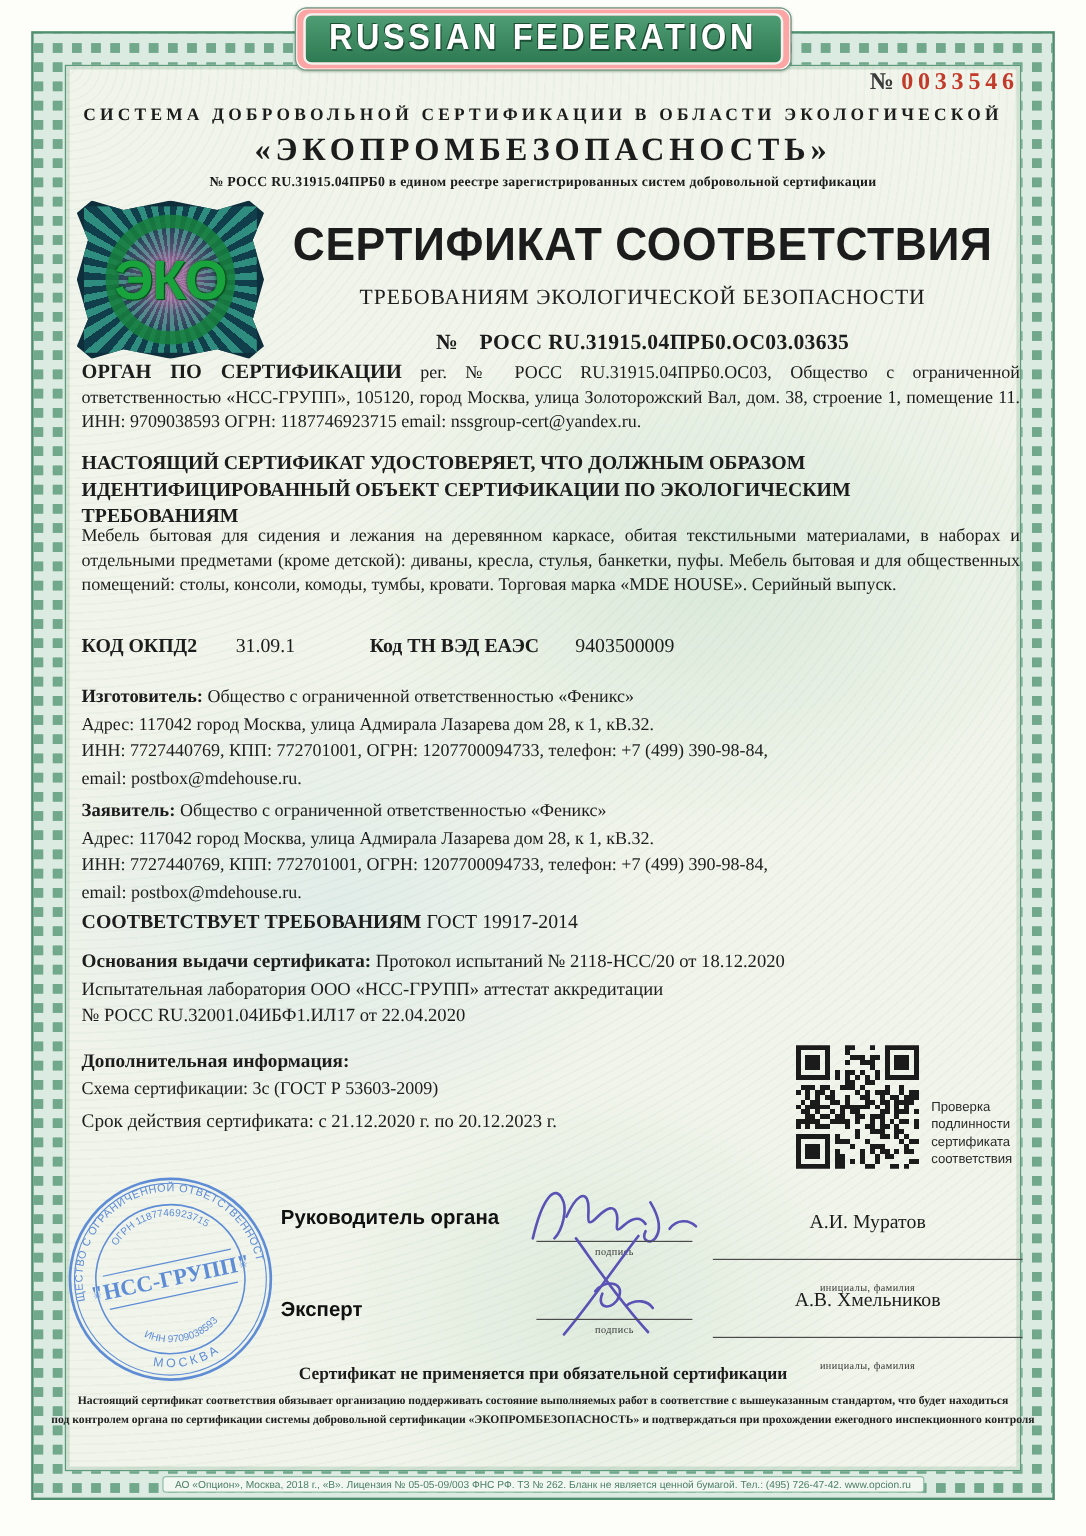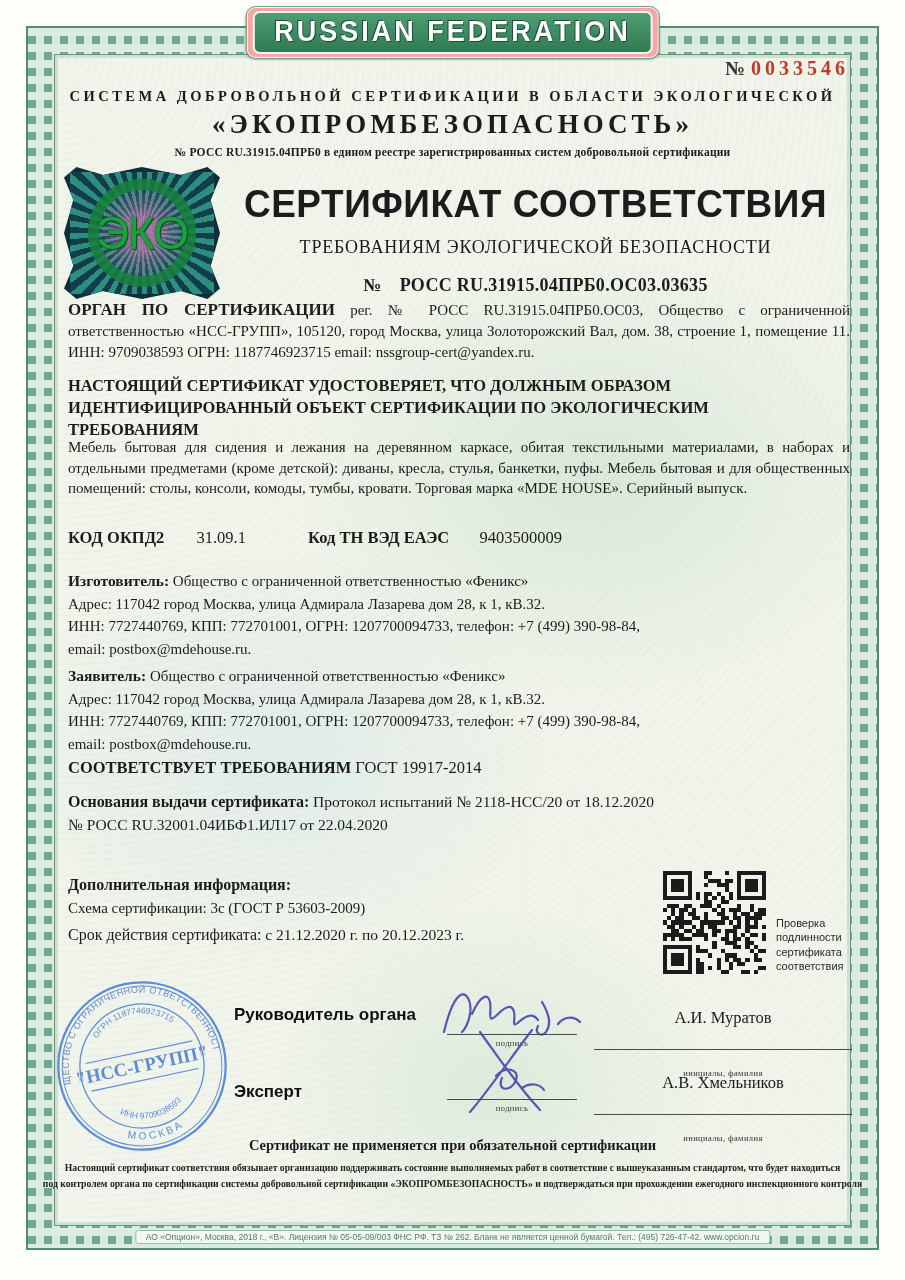--- a/index.html
+++ b/index.html
@@ -66,21 +66,21 @@
     background-image:
       radial-gradient(circle at 50% 50%, rgba(233,125,196,.65) 0 16%, rgba(233,125,196,.3) 28%, transparent 55%),
       repeating-conic-gradient(from 0deg at 50% 50%, #113e4b 0deg 5deg, #2f8d80 5deg 10deg);
   }
   .eco-ring {
     position:absolute; left:50%; top:50%; width:86px; height:86px;
     transform:translate(-50%,-50%); border:11px solid rgba(23,128,61,.85); border-radius:50%;
   }
   .eco-text {
     position:absolute; inset:0; display:flex; align-items:center; justify-content:center;
-    font-family:"Liberation Sans", sans-serif; font-weight:400; font-size:46px; letter-spacing:-1px;
+    font-family:"Liberation Sans", sans-serif; font-weight:700; font-size:46px; letter-spacing:-1px;
     color:#18a33d; text-shadow:0 0 3px #043b14, 1px 1px 0 #0b5c26;
   }
 
   .title-block { position:absolute; left:224px; right:58px; top:182px; text-align:center; }
   .cert-title {
     font-family:"Liberation Sans", sans-serif; font-weight:bold; font-size:37px;
     letter-spacing:0.5px; transform:scaleY(1.05); transform-origin:top; margin:0;
   }
   .cert-subtitle { font-size:18px; letter-spacing:0.8px; margin-top:13px; }
   .cert-number { font-size:18px; font-weight:bold; margin-top:17px; letter-spacing:0.3px; }
@@ -212,20 +212,21 @@
   <div class="conformity">
     <span class="inline-strong">СООТВЕТСТВУЕТ ТРЕБОВАНИЯМ</span>
     <span>ГОСТ 19917-2014</span>
   </div>
 
   <div class="block" style="top:790px; line-height:1.45;">
     <div>
       <span class="lbl" style="font-size:16px;">Основания выдачи сертификата:</span>
       <span style="font-size:15.5px;">Протокол испытаний № 2118-НСС/20 от 18.12.2020</span>
     </div>
+    <div style="font-size:15.5px;">Испытательная лаборатория ООО «НСС-ГРУПП» аттестат аккредитации</div>
     <div style="font-size:15.5px;">№ РОСС RU.32001.04ИБФ1.ИЛ17 от 22.04.2020</div>
   </div>
 
   <div class="block" style="top:873px; line-height:1.5;">
     <div class="lbl" style="font-size:16px;">Дополнительная информация:</div>
     <div>Схема сертификации: 3с (ГОСТ Р 53603-2009)</div>
   </div>
 
   <div class="validity-row">
     <span class="lbl" style="font-size:16px;">Срок действия сертификата:</span>

